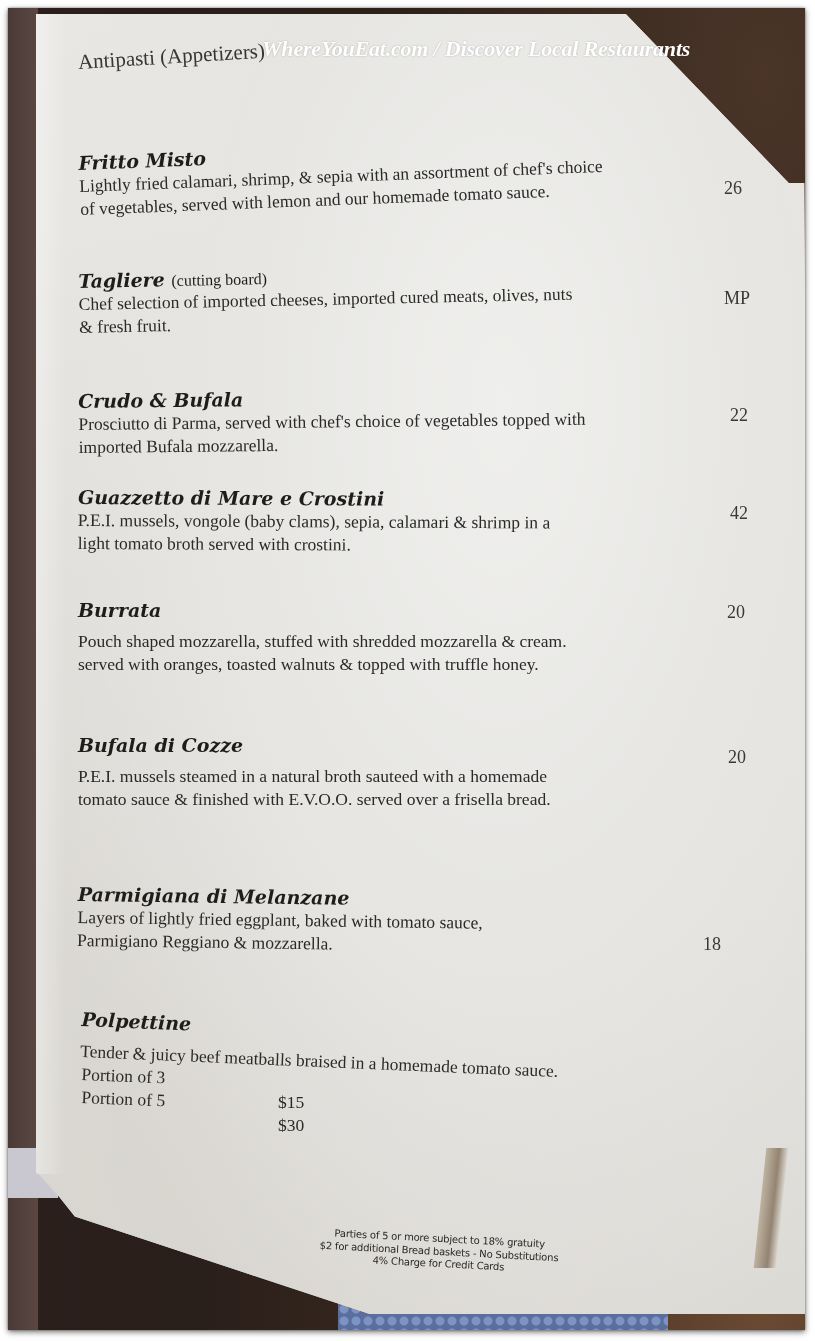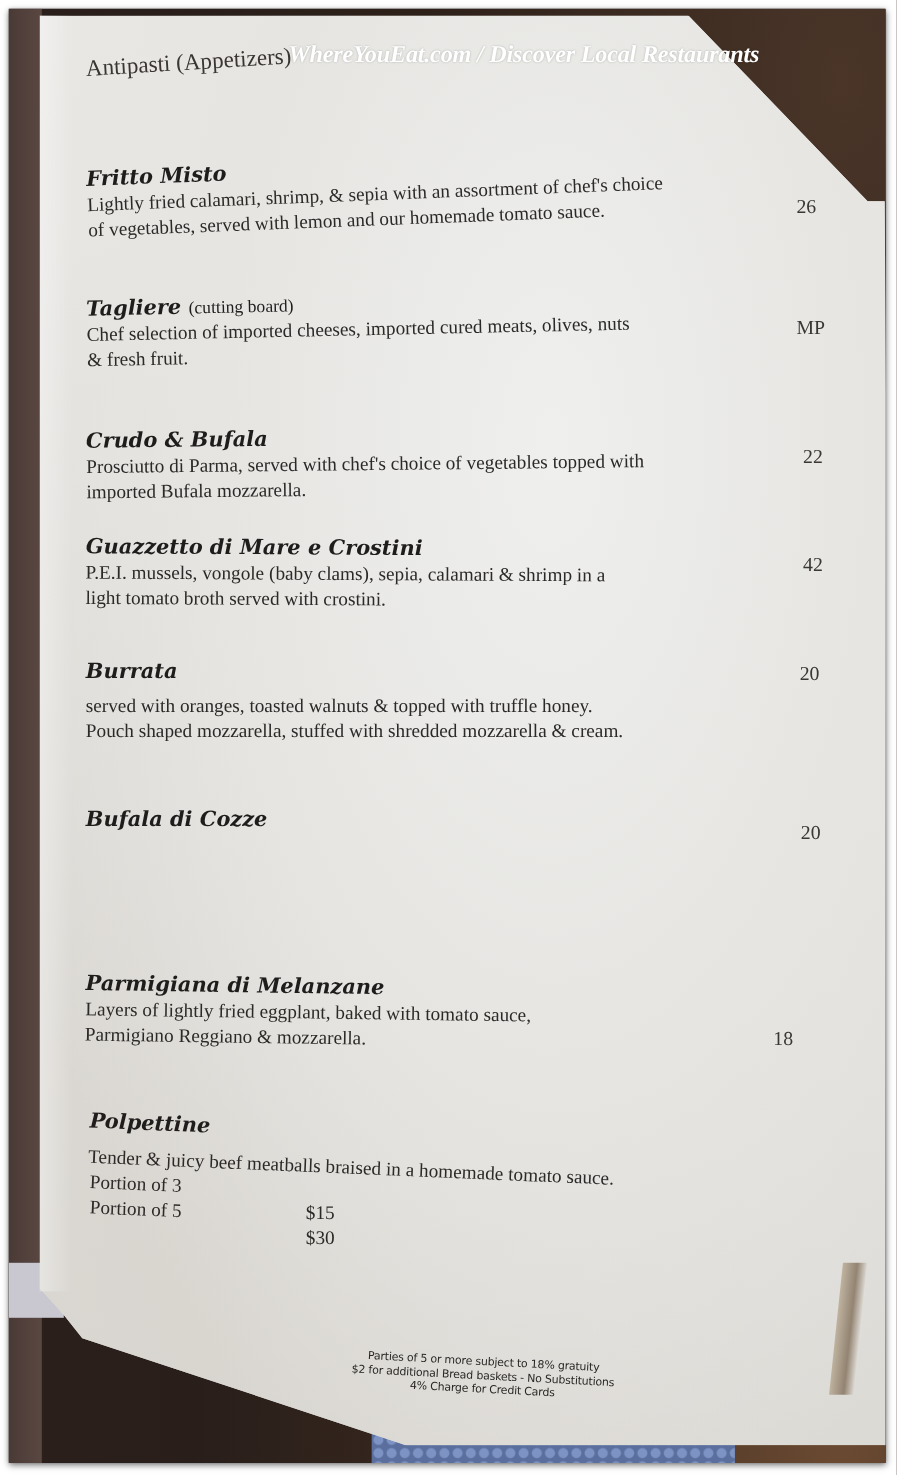--- a/index.html
+++ b/index.html
@@ -225,28 +225,32 @@
   <div class="item-desc">
     <div>P.E.I. mussels, vongole (baby clams), sepia, calamari &amp; shrimp in a</div>
     <div>light tomato broth served with crostini.</div>
   </div>
 </div>
 <div class="item-price" style="left:730px; top:503px;">42</div>
 
 <div class="item" style="top:599px;">
   <div class="item-name">Burrata</div>
   <div class="item-desc" style="margin-top:9px;">
+    <div>Pouch shaped mozzarella, stuffed with shredded mozzarella &amp; cream.</div>
     <div>served with oranges, toasted walnuts &amp; topped with truffle honey.</div>
-    <div>Pouch shaped mozzarella, stuffed with shredded mozzarella &amp; cream.</div>
   </div>
 </div>
 <div class="item-price" style="left:727px; top:602px;">20</div>
 
 <div class="item" style="top:734px;">
   <div class="item-name">Bufala di Cozze</div>
+  <div class="item-desc" style="margin-top:9px;">
+    <div>P.E.I. mussels steamed in a natural broth sauteed with a homemade</div>
+    <div>tomato sauce &amp; finished with E.V.O.O. served over a frisella bread.</div>
+  </div>
 </div>
 <div class="item-price" style="left:728px; top:747px;">20</div>
 
 <div class="item tilt-e" style="top:883px;">
   <div class="item-name">Parmigiana di Melanzane</div>
   <div class="item-desc">
     <div>Layers of lightly fried eggplant, baked with tomato sauce,</div>
     <div>Parmigiano Reggiano &amp; mozzarella.</div>
   </div>
 </div>

